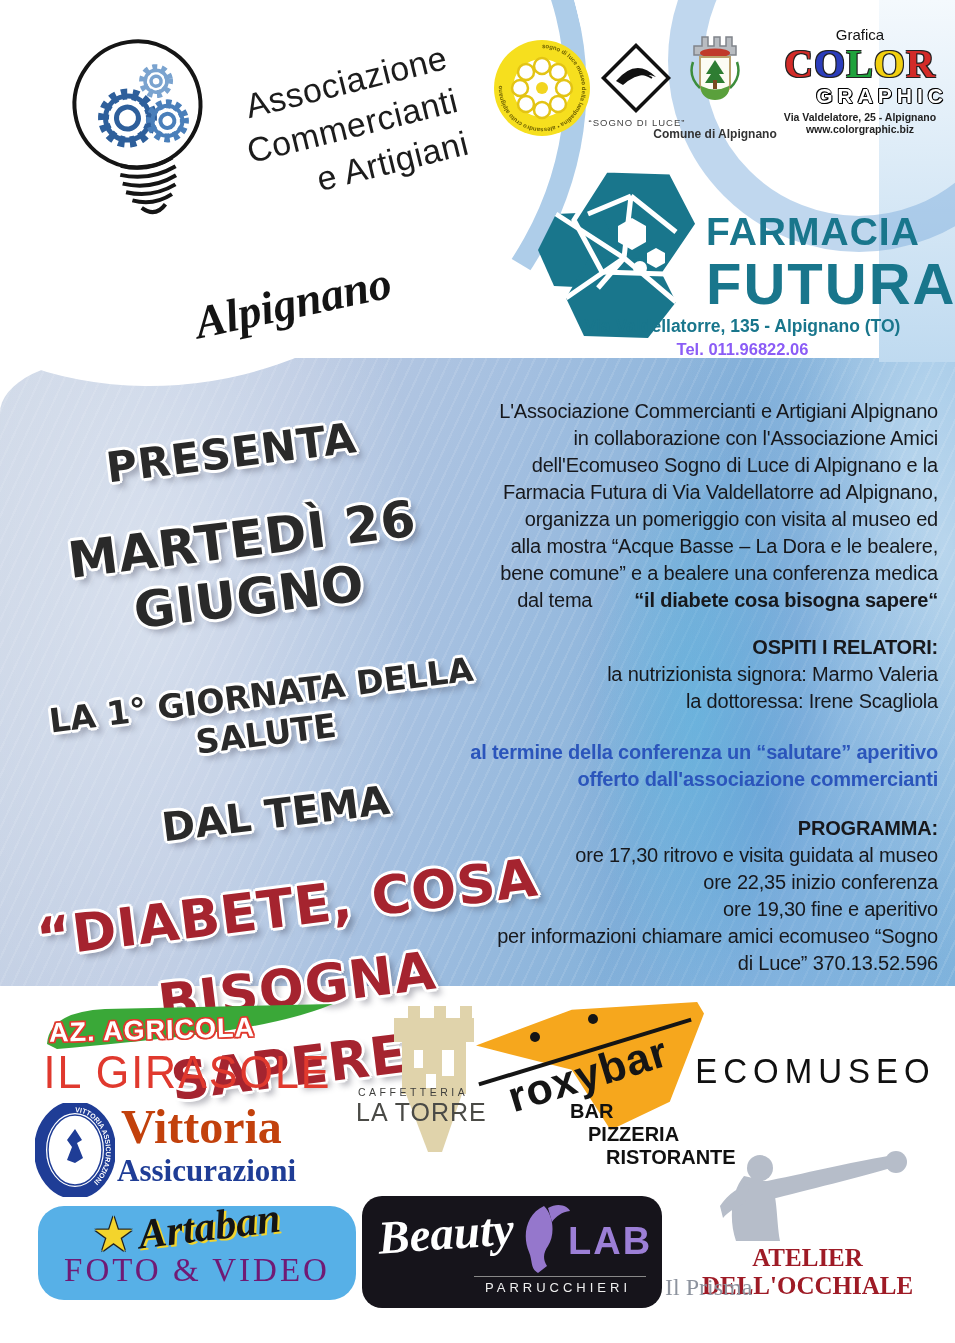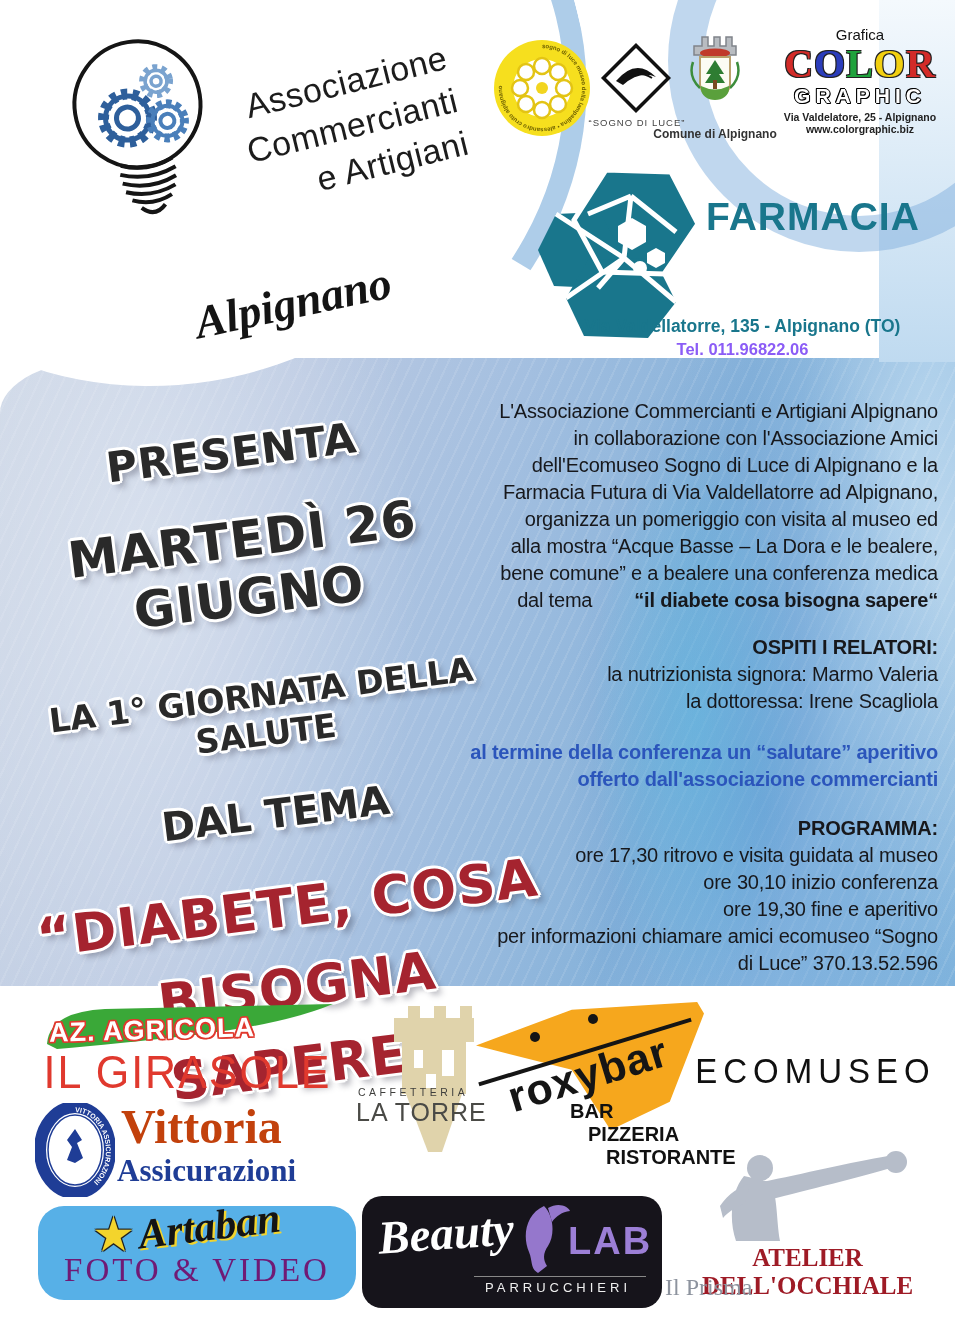--- a/index.html
+++ b/index.html
@@ -39,26 +39,26 @@
   .sogno-cap{position:absolute;left:578px;top:117px;width:118px;font-size:9.5px;font-weight:400;
     color:#444;text-align:center;letter-spacing:1px;}
   .comune-cap{position:absolute;left:645px;top:108px;width:140px;}
   .grafica{position:absolute;left:772px;top:26px;width:176px;text-align:center;}
   .grafica-top{font-size:15px;color:#111;margin-bottom:1px;}
   .colorword{font-size:40px;font-weight:700;letter-spacing:1px;line-height:1;
     font-family:Liberation Serif, serif;}
   .colorword span{text-shadow:1px 1px 0 #222,-1px 1px 0 #222,1px -1px 0 #222,-1px -1px 0 #222;}
   .cw0{color:#d22b28;} .cw1{color:#2b3dbb;} .cw2{color:#1fa23c;} .cw3{color:#f2d010;} .cw4{color:#d22b28;}
   .graphicword{font-size:21px;font-weight:700;letter-spacing:5px;color:#fff;line-height:1.15;
-    text-shadow:1px 0 #000,-1px 0 #000,0 1px #000,0 -1px #000,1px 1px #000,-1px -1px #000;}
+    text-shadow:1px 0 #000,-1px 0 #000,0 1px #000,0 -1px #000,1px 1px #000,-1px -1px #000;text-align:right;}
   .grafica-addr{font-size:10.5px;font-weight:700;color:#222;margin-top:3px;}
   .grafica-site{font-size:10.5px;font-weight:700;color:#222;}
 
   
-  .fname{position:absolute;left:706px;top:197px;color:#19768c;line-height:1;}
+  .fname{position:absolute;left:706px;top:212px;color:#19768c;line-height:1;}
   .fname .n1{font-size:39px;font-weight:700;letter-spacing:1px;}
   .fname .n2{font-size:58px;font-weight:700;letter-spacing:2px;margin-top:4px;}
   .faddr{position:absolute;left:540px;top:316px;width:405px;text-align:center;
     font-size:17.5px;font-weight:700;color:#19768c;}
   .ftel{position:absolute;left:540px;top:340px;width:405px;text-align:center;
     font-size:16.5px;font-weight:700;color:#8b5cf6;}
 
   
   .comic{position:absolute;left:10px;top:426px;width:520px;transform:rotate(-7deg);
     text-align:center;font-family:"DejaVu Sans",sans-serif;font-weight:700;color:#2a2a2a;}
@@ -234,20 +234,21 @@
       <path d="M95,34 L140,70 M95,34 L52,52 M95,34 L88,96 M20,52 L88,96 M88,96 L30,136 M88,96 L140,140 M62,126 L88,96"></path>
     </g>
     <g fill="#fff">
       <path d="M96,56 l14,8 v16 l-14,8 -14,-8 v-16 Z"></path>
       <path d="M120,86 l9,5 v10 l-9,5 -9,-5 v-10 Z"></path>
       <circle cx="104" cy="106" r="7"></circle>
     </g>
   </svg>
   <div class="fname">
     <div class="n1">FARMACIA</div>
+    <div class="n2">FUTURA</div>
   </div>
   <div class="faddr">Via Valdellatorre, 135 - Alpignano (TO)</div>
   <div class="ftel">Tel. 011.96822.06</div>
 
   <div class="comic">
     <div class="c-presenta">PRESENTA</div>
     <div class="c-date">MARTEDÌ 26 GIUGNO</div>
     <div class="c-event">LA 1° GIORNATA DELLA SALUTE</div>
     <div class="c-daltema">DAL TEMA</div>
     <div class="c-theme">“DIABETE, COSA</div>
@@ -268,21 +269,21 @@
     <div class="gap20"></div>
     <div class="ttl">OSPITI I RELATORI:</div>
     <div>la nutrizionista signora: Marmo Valeria</div>
     <div>la dottoressa: Irene Scagliola</div>
     <div class="gap24"></div>
     <div class="blueline">al termine della conferenza un “salutare” aperitivo</div>
     <div class="blueline">offerto dall'associazione commercianti</div>
     <div class="gap22"></div>
     <div class="ttl">PROGRAMMA:</div>
     <div>ore 17,30 ritrovo e visita guidata al museo</div>
-    <div>ore 30,10 inizio conferenza</div>
+    <div>ore 22,35 inizio conferenza</div>
     <div>ore 19,30 fine e aperitivo</div>
     <div>per informazioni chiamare amici ecomuseo “Sogno</div>
     <div>di Luce”  370.13.52.596</div>
   </div>
 
   <div class="girasole">
     <svg width="308" height="48" viewBox="0 0 308 48">
       <path d="M12,42 Q14,10 70,7 L298,2 Q250,22 160,33 Q80,42 22,47 Z" fill="#3aa838"></path>
     </svg>
     <div class="g-top">AZ. AGRICOLA</div>

